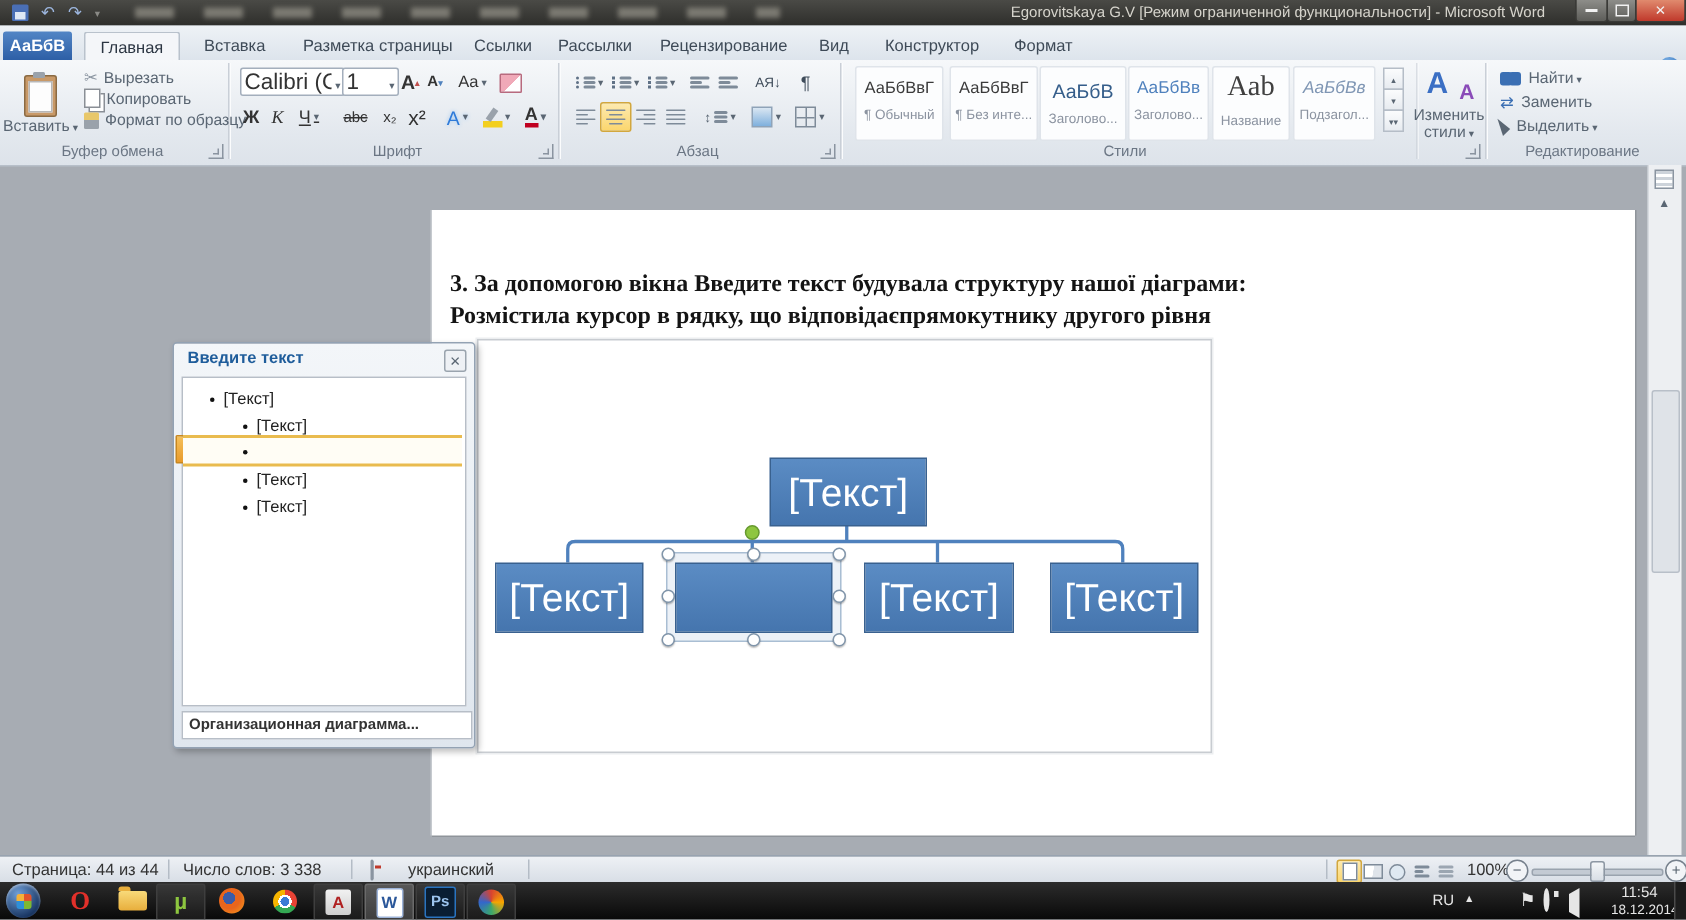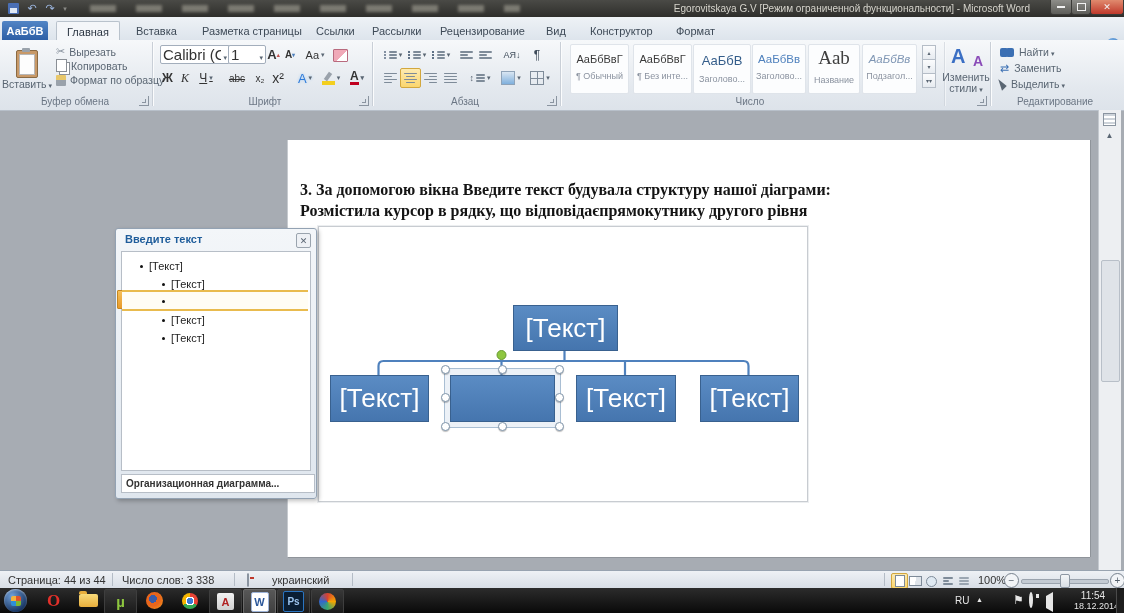--- a/index.html
+++ b/index.html
@@ -355,21 +355,21 @@
       <span class="pv" style="font-size:11.5px;font-style:italic;color:#7f96b4;">АаБбВв</span>
       <span class="nm">Подзагол...</span>
     </div>
     <div class="abs scrl" style="left:922px;top:5px;">▴</div>
     <div class="abs scrl" style="left:922px;top:19px;">▾</div>
     <div class="abs scrl" style="left:922px;top:33px;">▾▾</div>
     <div class="abs" style="left:950px;top:5px;width:36px;display:flex;justify-content:center;">
       <span class="aa"></span>
     </div>
     <div class="abs smalllbl dd" style="left:942px;top:32px;width:48px;text-align:center;white-space:normal;line-height:11px;">Изменить стили</div>
-    <div class="abs glabel" style="left:700px;width:100px;">Число</div>
+    <div class="abs glabel" style="left:700px;width:100px;">Стили</div>
     <div class="abs launcher" style="left:977px;"></div>
 
     <div class="abs" style="left:1000px;top:6px;display:flex;align-items:center;gap:5px;">
       <span class="bino"></span>
       <span class="smalllbl dd">Найти</span>
     </div>
     <div class="abs" style="left:1000px;top:22px;display:flex;align-items:flex-start;gap:5px;">
       <span class="repl"></span>
       <span class="smalllbl">Заменить</span>
     </div>

